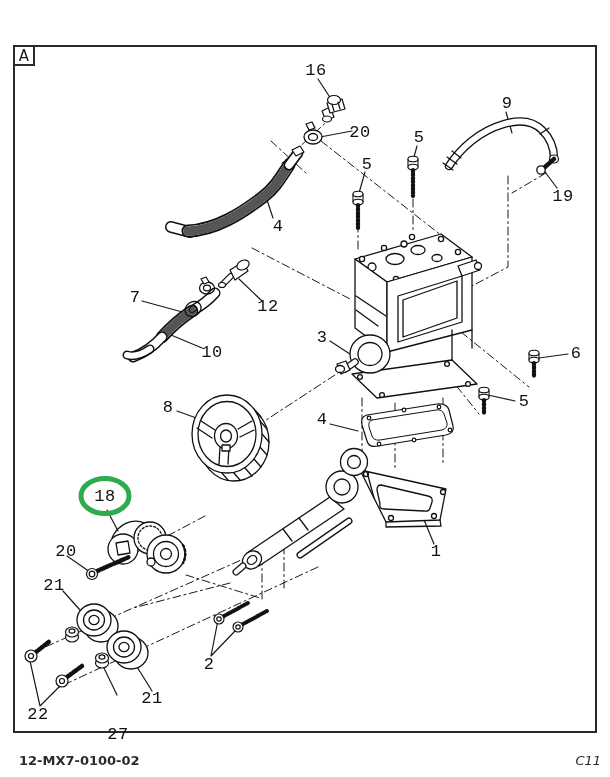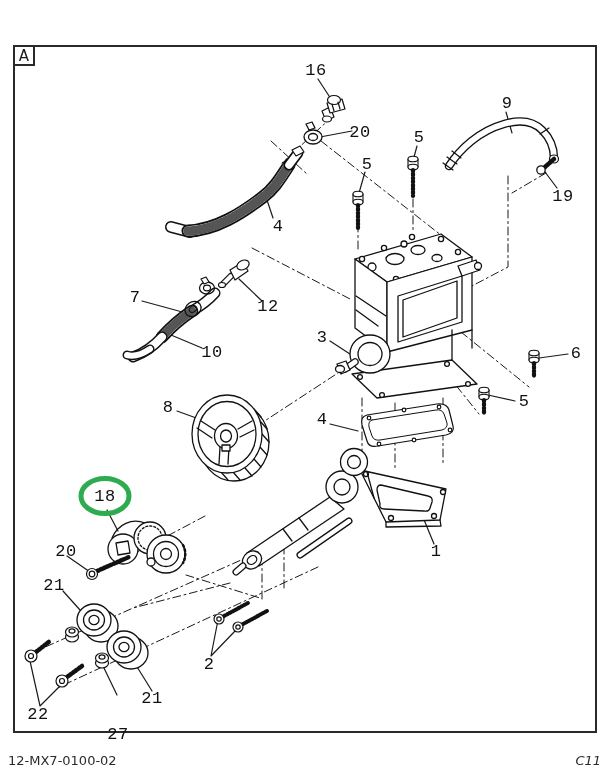--- a/index.html
+++ b/index.html
@@ -20,21 +20,21 @@
   }
   .diagram-svg{position:absolute;left:0;top:0;width:610px;height:777px;z-index:2;}
   .callout{
     position:absolute;transform:translate(-50%,-50%);
     font-size:17px;line-height:1;color:#111;z-index:4;
     letter-spacing:0.5px;cursor:default;font-family:Liberation Mono, monospace;
   }
   .footer-text{
     position:absolute;font-size:13px;color:#2b2b2b;z-index:3;
   }
-  .doc-number{left:8px;top:753px;}
+  .doc-number{left:19px;top:753px;font-weight:bold;}
   .page-code{right:9px;top:753px;font-style:italic;}
 </style>
 </head>
 <body>
 
 <div class="frame"></div>
 <div class="view-label-box">A</div>
 
 <svg class="diagram-svg" viewBox="0 0 610 777" stroke-linecap="round" stroke-linejoin="round">
 

